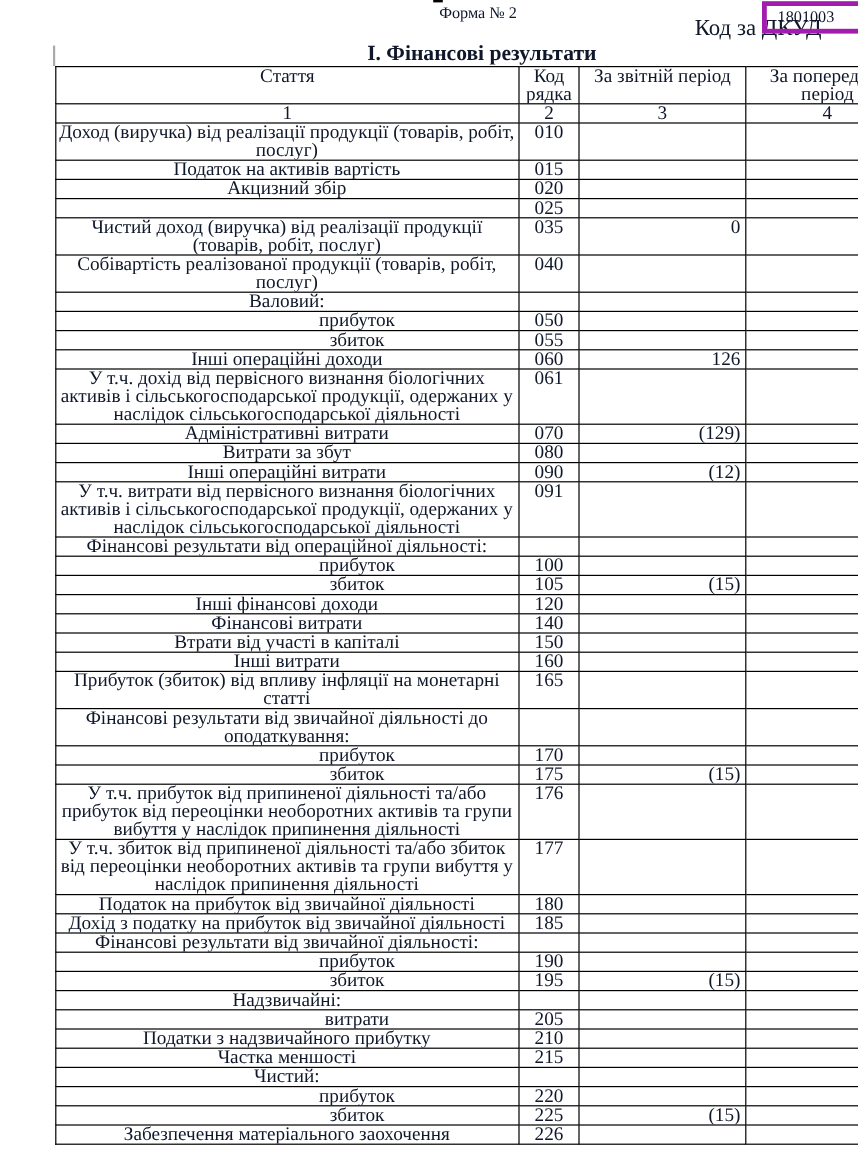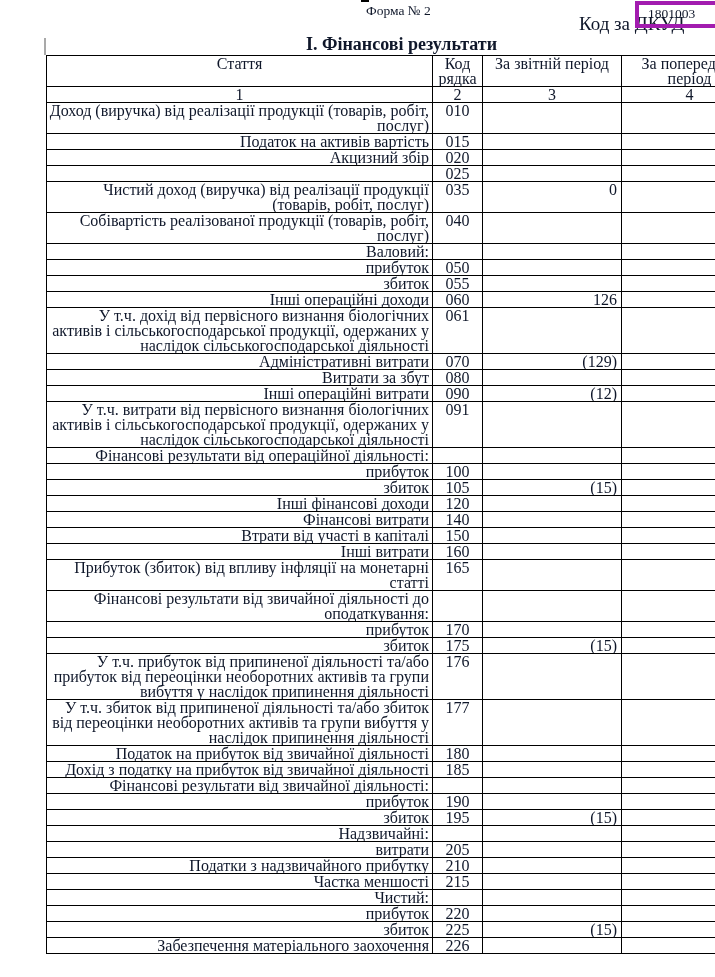--- a/index.html
+++ b/index.html
@@ -12,21 +12,21 @@
   .doc-title{position:absolute;left:0;top:34px;width:715px;text-align:center;
              font-size:18px;font-weight:bold;}
   .left-tick{position:absolute;left:0;top:38px;width:2px;height:17px;background:#a9a9a9;}
   .top-artifact{position:absolute;left:317px;top:0;width:8px;height:2px;background:#000;}
   table{position:absolute;left:2px;top:55px;border-collapse:collapse;table-layout:fixed;
         width:711px;font-size:16px;}
   td,th{border:1px solid #000;padding:0 3px;vertical-align:top;line-height:15px;
         font-weight:normal;overflow:hidden;}
   th{text-align:center;}
   .numrow td{text-align:center;}
-  .c-label{text-align:right;padding-left:2px;}
+  .c-label{text-align:center;padding-left:2px;}
   .c-label.indent{padding-left:119px;}
   .c-code{text-align:center;}
   .c-val{text-align:right;padding-right:4px;}
 </style>
 </head>
 <body>
 
 <div class="page">
   <div class="top-artifact"></div>
   <div class="left-tick"></div>

